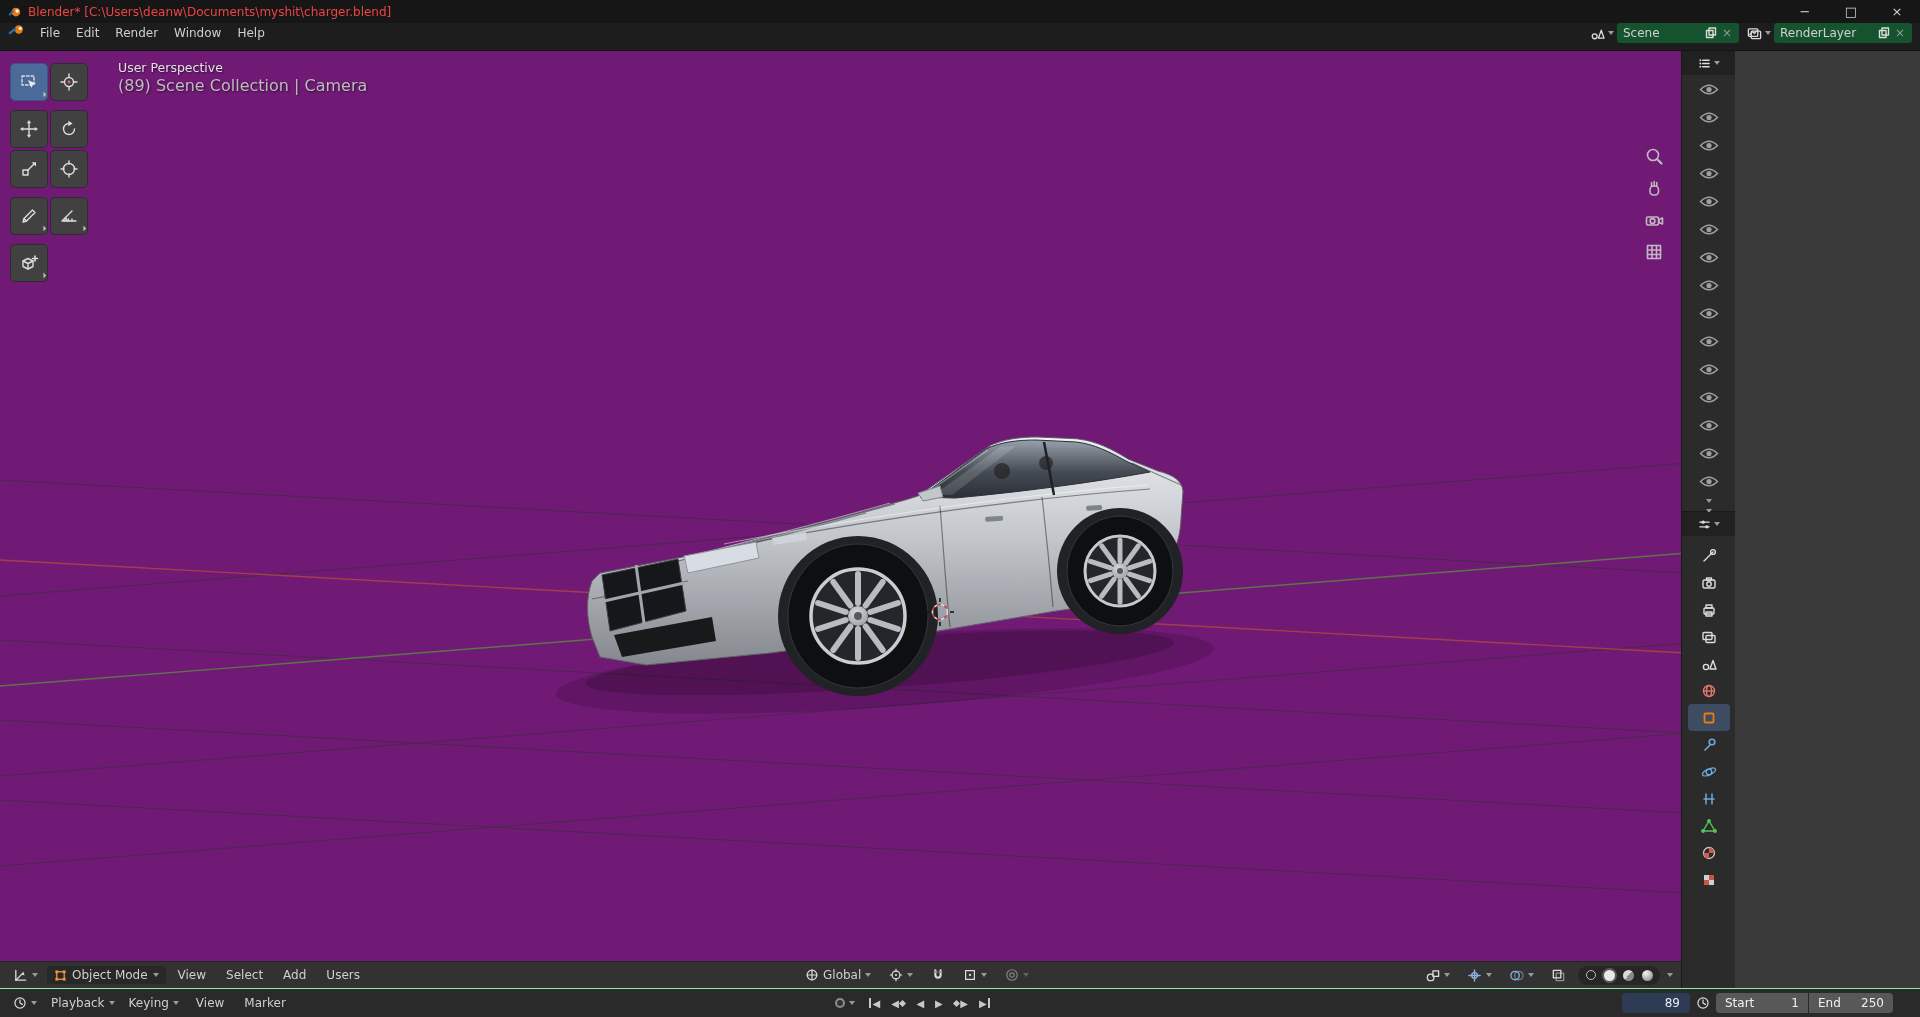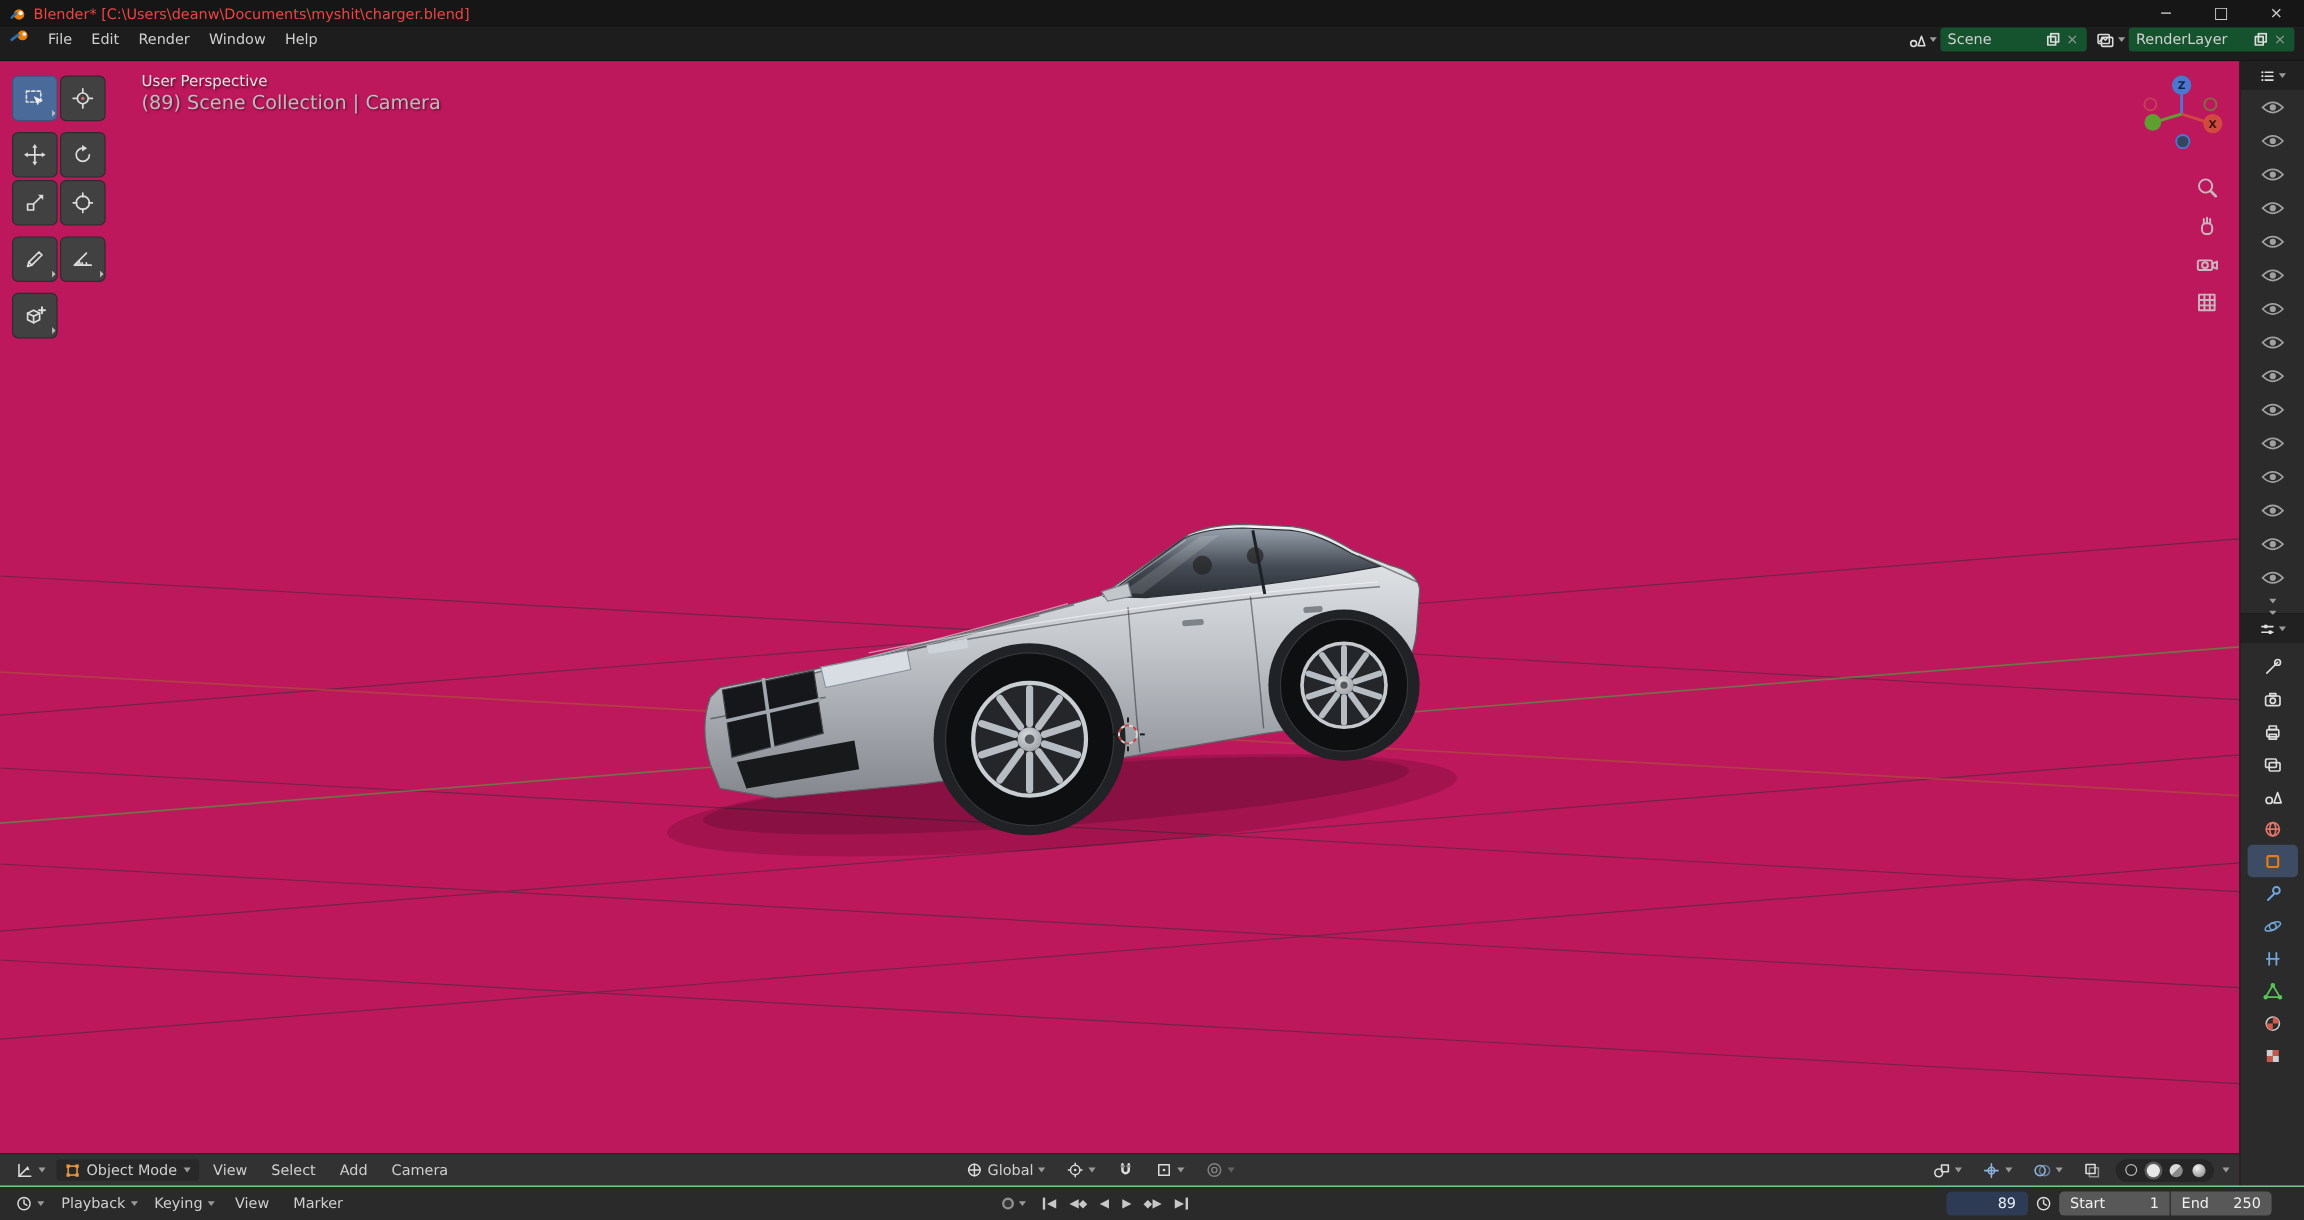--- a/index.html
+++ b/index.html
@@ -19,21 +19,21 @@
 .tab{padding:4px 10px;background:#242424;color:#9d9d9d;border-radius:3px}
 .tab.active{background:#3d3d3d;color:#fff}
 .topbar-right{margin-left:auto;display:flex;align-items:center;gap:8px}
 .id-group{display:flex;align-items:center;gap:3px}
 .id-field{display:flex;align-items:center;gap:4px;background:#14532d;border-radius:3px;height:20px;padding:0 6px;color:#d0d0d0}
 .id-field .idf-text{flex:1;white-space:nowrap}
 .idf-x{color:#9a9a9a;font-size:12px;padding:0 1px}
 .chev{width:0;height:0;border-left:3.5px solid transparent;border-right:3.5px solid transparent;border-top:4.5px solid #9a9a9a;display:inline-block}
 
 .main{height:937px;display:flex}
-.viewport{position:relative;width:1866px;height:937px;background:#be185d;overflow:hidden}
+.viewport{position:relative;width:1681px;height:937px;background:#701a75;overflow:hidden}
 .scene-svg{position:absolute;left:0;top:0}
 .overlay-text{position:absolute;left:118px;top:8px;line-height:18px;pointer-events:none;text-shadow:1px 1px 2px rgba(0,0,0,.55)}
 .ov1{color:#e3e3e3;font-size:12.5px}
 .ov2{color:#bdbdbd;font-size:16px}
 
 .toolbar{position:absolute;left:10px;top:12px}
 .trow{display:flex;gap:2px;margin-bottom:2px}
 .trow.grp{margin-top:9px}
 .tbtn{position:relative;width:38px;height:38px;background:#414141;border:1px solid #2d2d2d;border-radius:5px;display:flex;align-items:center;justify-content:center}
 .tbtn.active{background:#4a6b9a;border-color:#3a5680}
@@ -429,21 +429,21 @@
               <rect x="9.5" y="1.5" width="3" height="3" fill="#e8983f"></rect>
             <rect x="1.5" y="9.5" width="3" height="3" fill="#e8983f"></rect>
               <rect x="9.5" y="9.5" width="3" height="3" fill="#e8983f"></rect>
           </svg>
           <span>Object Mode</span>
           <span class="chev"></span>
         </span>
         <span class="menu-word">View</span>
         <span class="menu-word">Select</span>
         <span class="menu-word">Add</span>
-        <span class="menu-word">Camera</span>
+        <span class="menu-word">Users</span>
       </div>
 
       <div class="vh-center">
         <span class="hbtn">
           <svg class="ic" width="14" height="14" viewBox="0 0 16 16">
             <circle cx="8" cy="8" r="5.5"></circle>
               <path d="M2.5 8 H13.5 M8 2.5 V13.5"></path>
           </svg>
           <span>Global</span>
           <span class="chev"></span>

